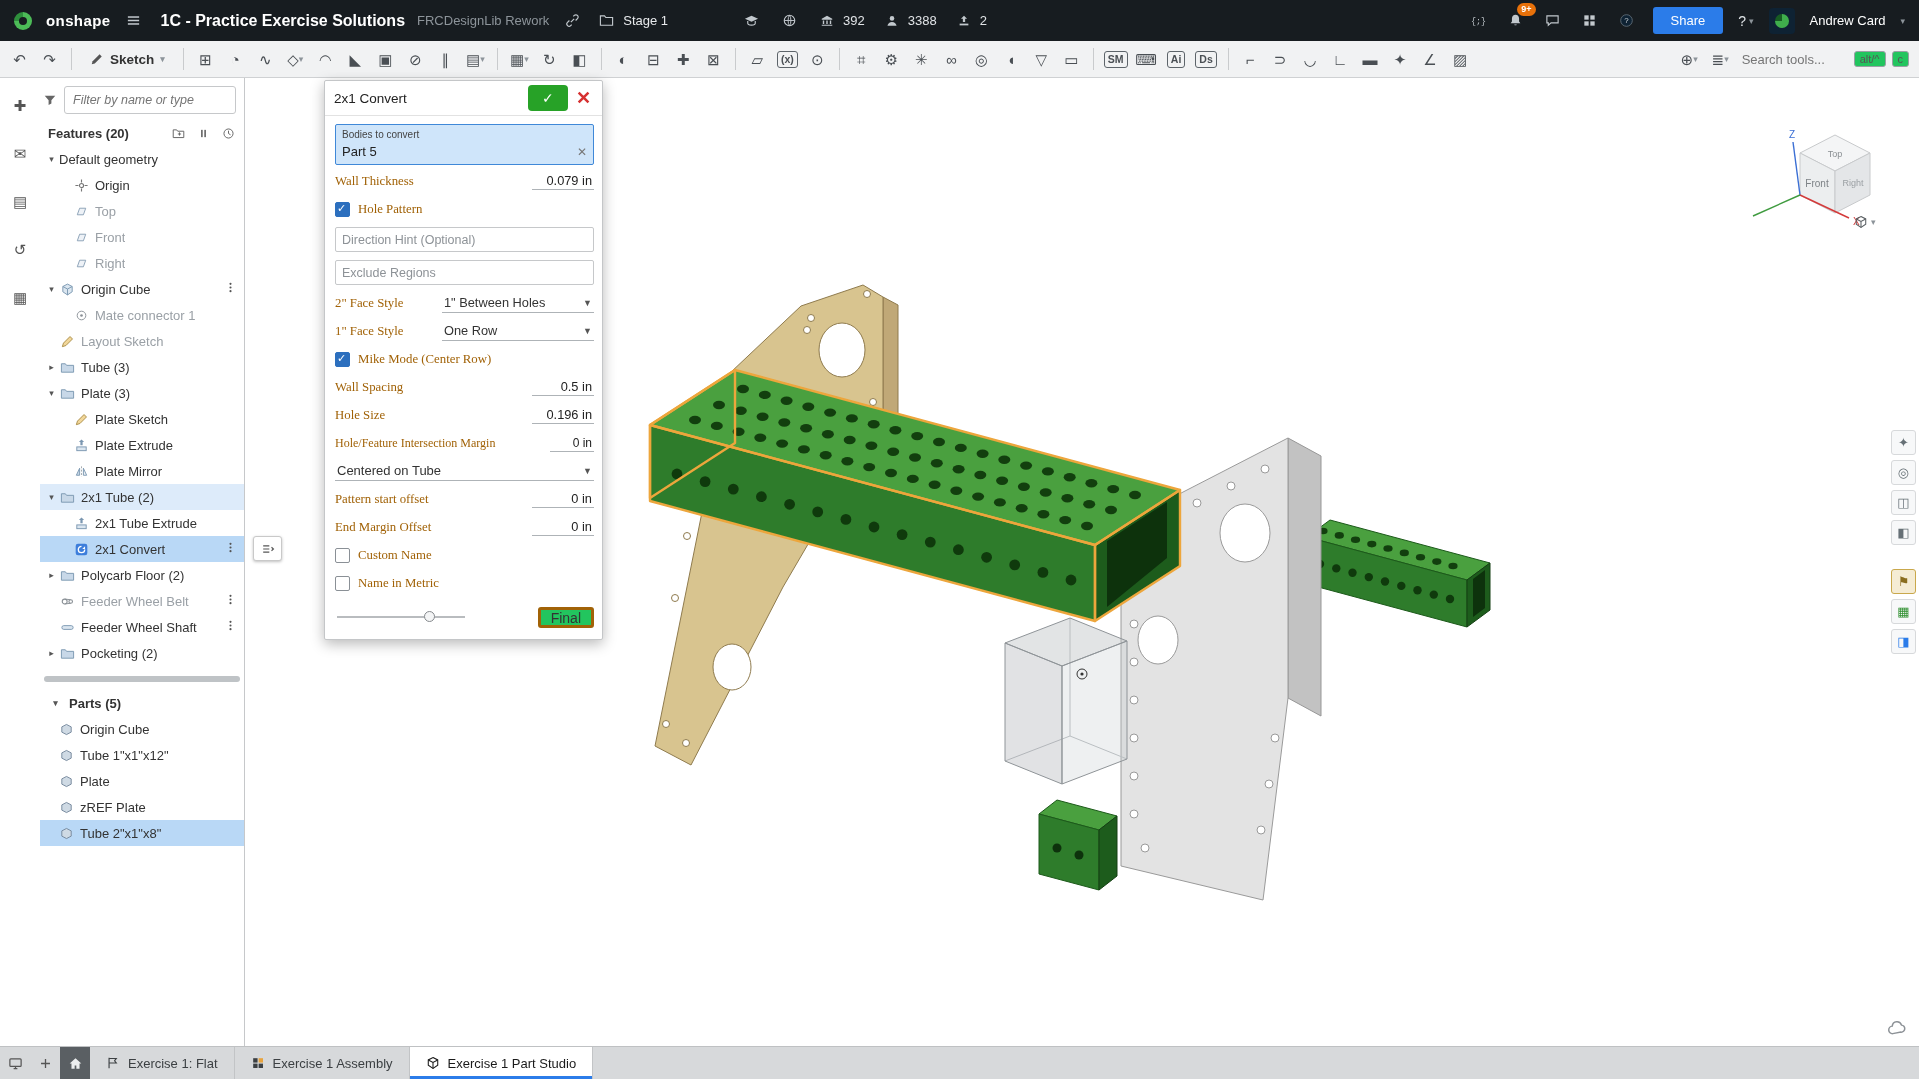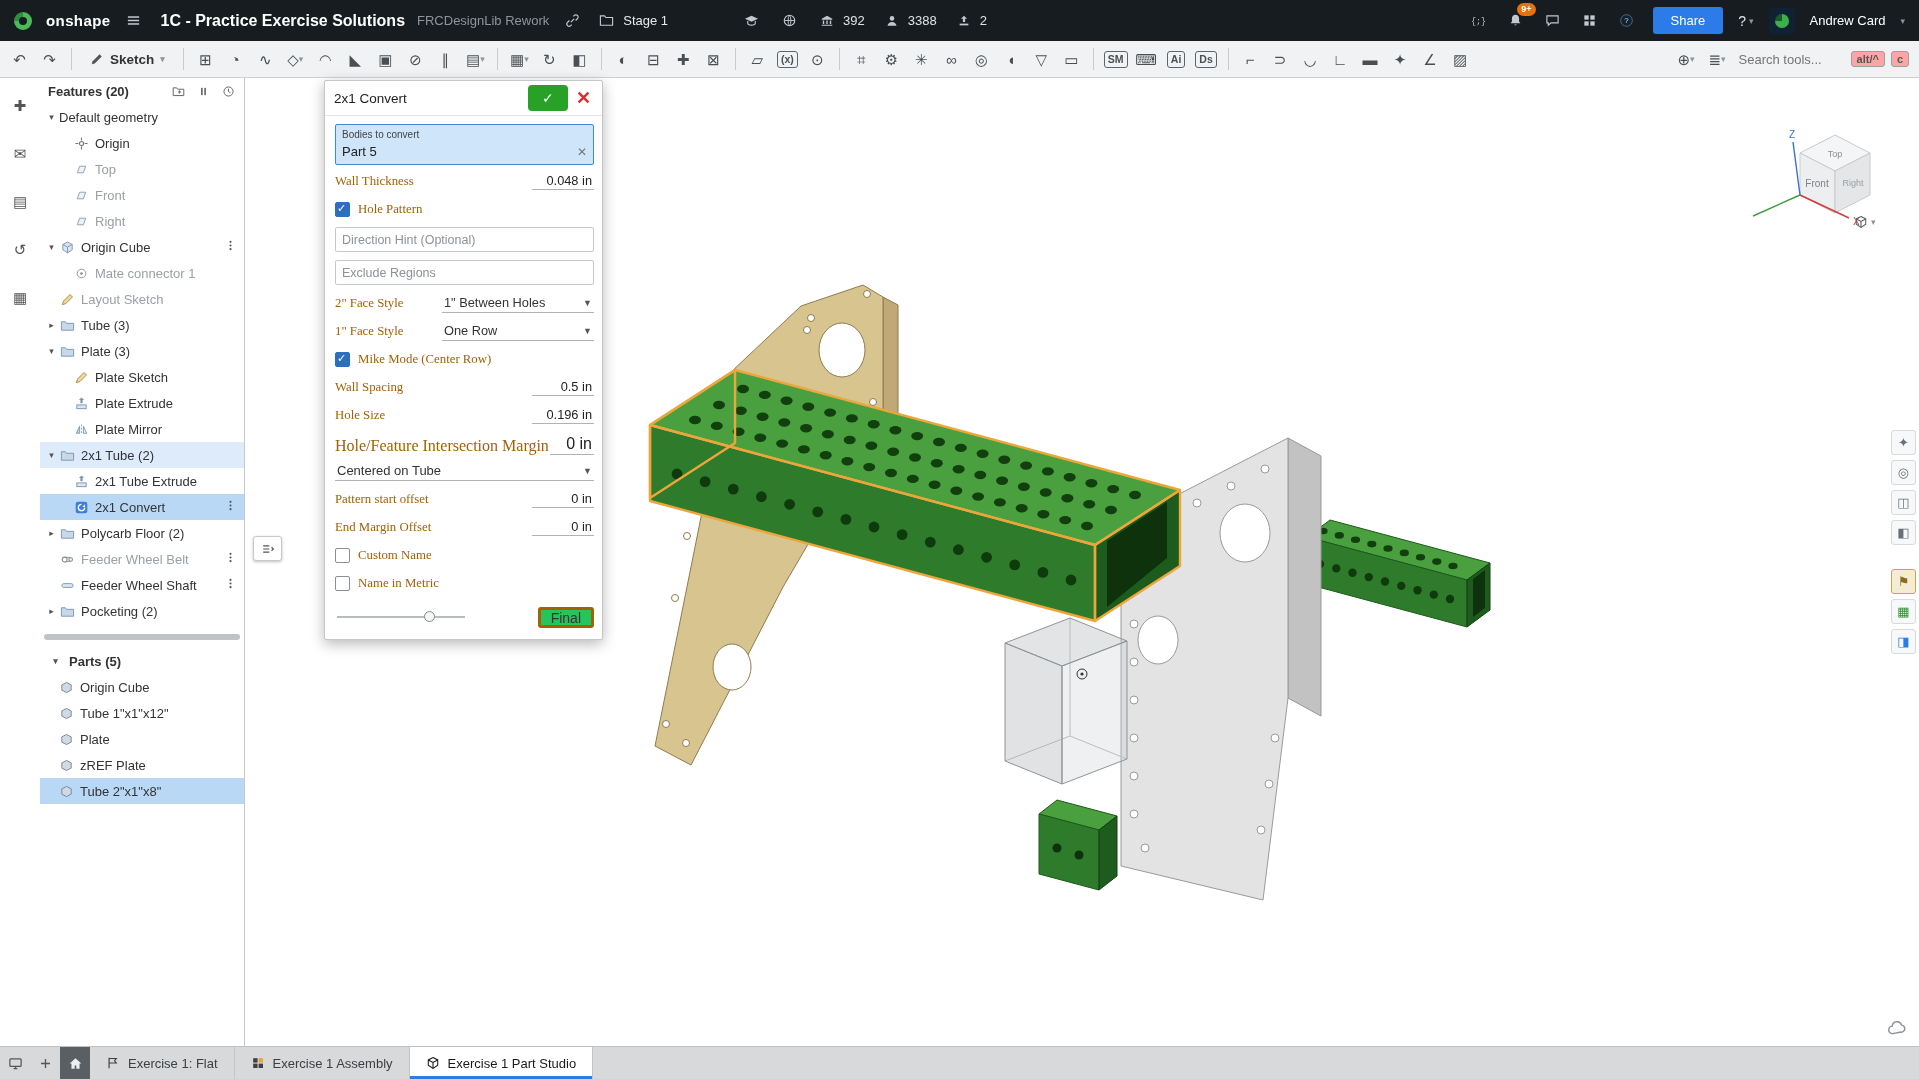--- a/index.html
+++ b/index.html
@@ -30,21 +30,21 @@
   
   #toolbar{position:absolute;top:41px;left:0;right:0;height:37px;background:#f1f2f3;border-bottom:1px solid #cfd1d3;display:flex;align-items:center;padding:0 6px;box-sizing:border-box;}
   #toolbar-icons{display:flex;align-items:center;gap:3px;}
   .tool-btn{min-width:27px;height:28px;display:inline-flex;align-items:center;justify-content:center;border:none;background:transparent;border-radius:3px;color:#4a4f54;font-size:15px;padding:0 2px;cursor:pointer;font-family:inherit;}
   .tg{font-size:15px;line-height:1;}
   .tool-chip{font-size:10.5px;font-weight:bold;border:1.3px solid #5d646a;border-radius:3px;padding:0 3px;height:15px;line-height:15px;color:#4a4f54;}
   .tool-sep{width:1px;height:22px;background:#c9cbcd;margin:0 5px;display:inline-block;}
   .sketch-btn{display:inline-flex;align-items:center;gap:6px;padding:0 10px;height:28px;border:none;background:transparent;border-radius:3px;font-weight:bold;color:#333;font-size:13.5px;cursor:pointer;font-family:inherit;}
   .search-tools{margin-left:auto;display:flex;align-items:center;gap:6px;padding-right:4px;}
   .search-input{width:104px;height:24px;border:none;background:transparent;font-size:13px;color:#555;outline:none;font-family:inherit;}
-  .kbd{border:1px solid #9aa0a5;border-radius:3px;background:#fca5a5;padding:1px 5px;font-size:11px;color:#555;font-weight:bold;}
+  .kbd{border:1px solid #9aa0a5;border-radius:3px;background:#22c55e;padding:1px 5px;font-size:11px;color:#555;}
   
   #main{position:absolute;top:78px;left:0;right:0;height:968px;background:#fff;}
   #left-strip{position:absolute;left:0;top:0;width:40px;height:100%;background:#fff;display:flex;flex-direction:column;align-items:center;padding-top:16px;gap:24px;color:#555;box-sizing:border-box;}
   .strip-btn{width:24px;height:24px;display:flex;align-items:center;justify-content:center;font-size:15px;color:#555;background:none;border:none;cursor:pointer;}
   #feature-panel{position:absolute;left:40px;top:0;width:205px;height:100%;background:#fff;border-right:1px solid #c6c8ca;box-sizing:border-box;overflow:hidden;}
   .filter-row{display:flex;align-items:center;gap:6px;padding:8px 8px 6px 2px;}
   .filter-input{flex:1;height:26px;border:1px solid #c6c8ca;border-radius:3px;padding:0 8px;font-style:italic;color:#999;font-size:12.5px;outline:none;font-family:inherit;min-width:0;}
   .panel-header{display:flex;align-items:center;padding:4px 8px 4px 8px;font-weight:bold;font-size:13px;gap:6px;height:18px;}
   .header-icons{margin-left:auto;display:flex;gap:9px;color:#666;}
   .hdr-ic{width:16px;height:16px;display:inline-flex;align-items:center;justify-content:center;color:#666;background:none;border:none;padding:0;cursor:pointer;}
@@ -597,20 +597,28 @@
 
     <aside id="left-strip">
         <button class="strip-btn">✚</button>
         <button class="strip-btn">✉</button>
         <button class="strip-btn">▤</button>
         <button class="strip-btn">↺</button>
         <button class="strip-btn">▦</button>
       </aside>
 
     <div id="feature-panel">
+      <div class="filter-row">
+        <span class="hdr-ic" id="ic-funnel">
+            <svg viewBox="0 0 16 16" width="14" height="14" fill="currentColor">
+              <path d="M2 3h12L9.6 8.3V12l-3.2 1.6V8.3z"></path>
+            </svg>
+          </span>
+        <input class="filter-input" placeholder="Filter by name or type" style="">
+      </div>
       <div class="panel-header">
         <span>Features (20)</span>
         <span class="header-icons" id="features-header-icons">
             <button class="hdr-ic">
               <svg viewBox="0 0 16 16" width="13" height="13" fill="currentColor">
                 <path d="M1.5 3.5h4.2l1.3 1.7h7.5V13H1.5z" fill="none" stroke="currentColor" stroke-width="1.2"></path>
                 <path d="M7.2 8.6h4M9.2 6.6v4" stroke="currentColor" stroke-width="1.2"></path>
               </svg>
             </button>
             <button class="hdr-ic">
@@ -893,21 +901,21 @@
       <div class="dlg-body">
         <div class="bodies-box">
           <div class="bodies-label">Bodies to convert</div>
           <div class="bodies-row">
             <span>Part 5</span>
             <span class="chip-x">✕</span>
           </div>
         </div>
         <div class="drow">
           <label>Wall Thickness</label>
-          <span class="dval">0.048 in</span>
+          <span class="dval">0.079 in</span>
         </div>
         <div class="drow">
           <span class="cb on"></span>
           <label>Hole Pattern</label>
         </div>
         <input class="dtxt" placeholder="Direction Hint (Optional)" style="">
         <input class="dtxt" placeholder="Exclude Regions" style="">
         <div class="drow">
           <label>2" Face Style</label>
           <span class="dsel right">
@@ -927,21 +935,21 @@
           <label>Mike Mode (Center Row)</label>
         </div>
         <div class="drow">
           <label>Wall Spacing</label>
           <span class="dval">0.5 in</span>
         </div>
         <div class="drow">
           <label>Hole Size</label>
           <span class="dval">0.196 in</span>
         </div>
-        <div class="drow" style="font-size:16px;align-items:flex-end;">
+        <div class="drow" style="font-size:12px;">
           <label>Hole/Feature Intersection Margin</label>
           <span class="dval" style="min-width:40px;">0 in</span>
         </div>
         <span class="dsel full">
           <span>Centered on Tube</span>
             <span class="sel-caret">▼</span>
         </span>
         <div class="drow">
           <label>Pattern start offset</label>
           <span class="dval">0 in</span>

